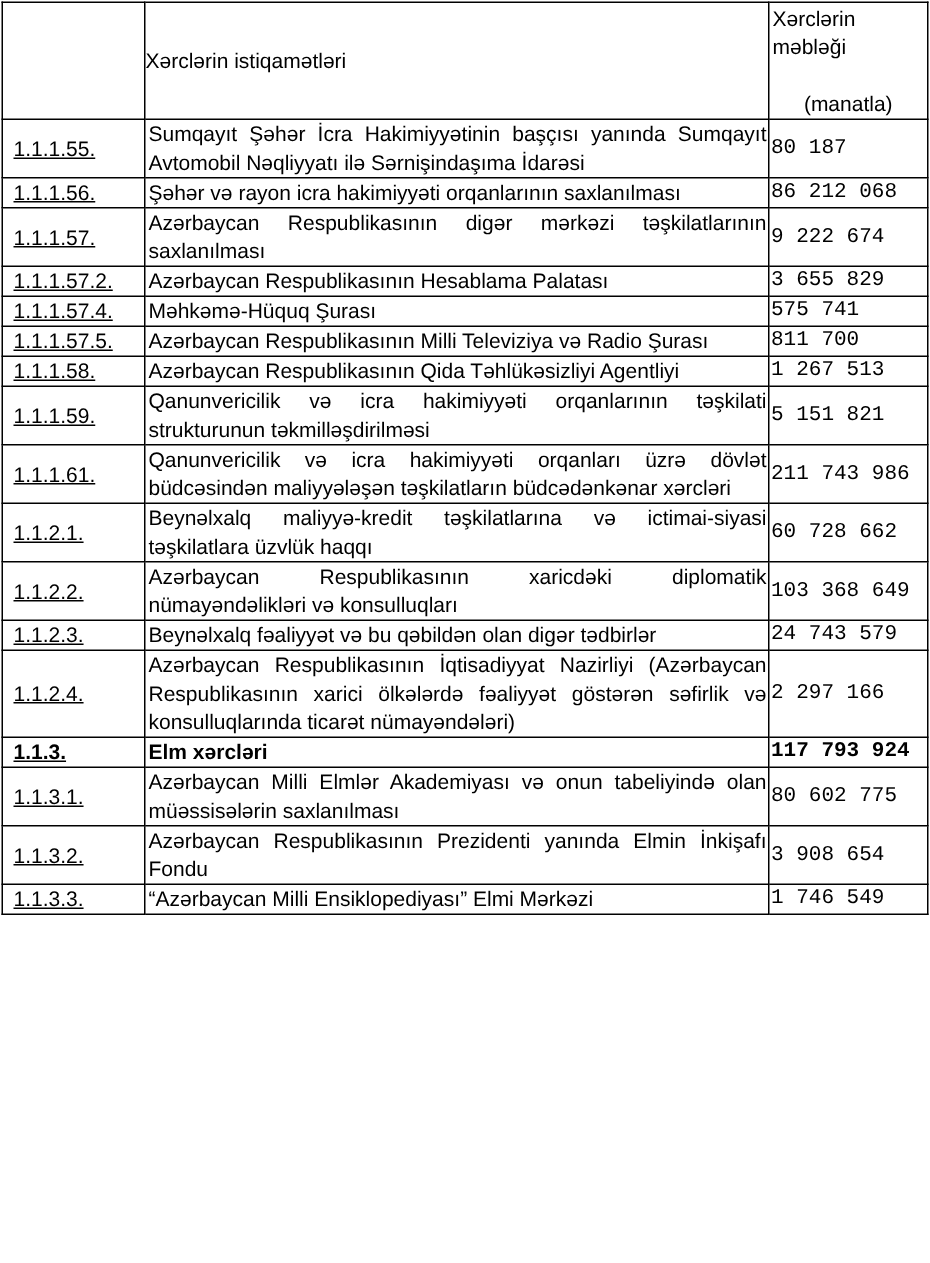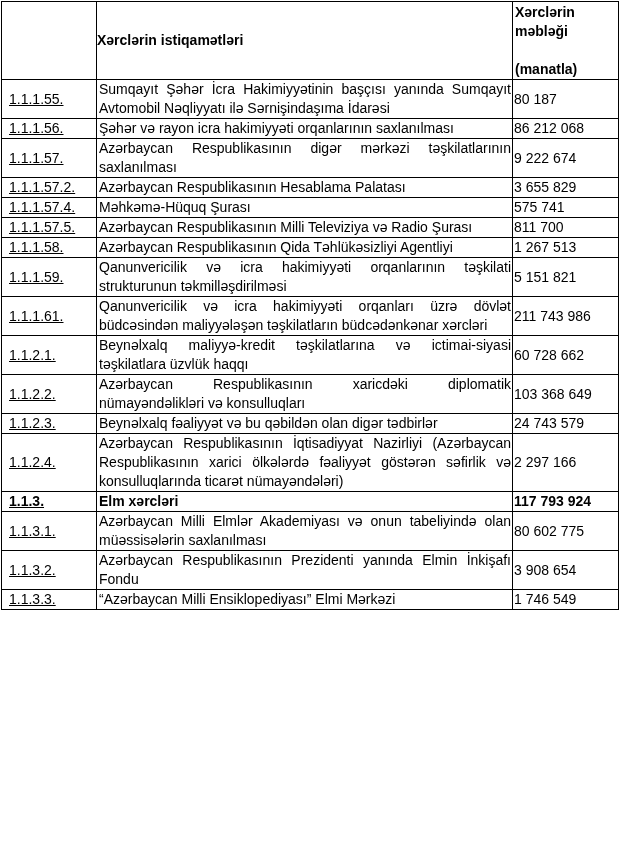--- a/index.html
+++ b/index.html
@@ -26,41 +26,42 @@
   th, td {
     border: 1px solid #000000;
     font-size: 14px;
     line-height: 19px;
     padding: 0;
     vertical-align: middle;
     overflow: hidden;
     word-wrap: break-word;
   }
   thead th {
-    font-weight: bold;
+    font-weight: normal;
     text-align: left;
     margin-top: 35px;
   }
   thead tr { height: 76px; }
   th.h-dir { padding-left: 0; vertical-align: middle; }
   th.h-amt { padding-left: 2px; padding-right: 2px; vertical-align: top; padding-top: 1px; }
-  .amt-unit { margin-top: 19px; }
+  .amt-unit { margin-top: 19px; text-align: center; }
   td.cell-id {
     padding-left: 7px;
     white-space: nowrap;
     text-decoration: underline;
   }
   td.cell-dir {
     text-align: justify;
     padding-left: 2px;
     padding-right: 1px;
   }
   td.cell-amt {
     padding-left: 1px;
     padding-right: 1px;
+    font-family: Liberation Mono, monospace;
   }
   tr.bold td { font-weight: bold; }
 </style>
 </head>
 <body>
 
 <table class="budget">
   <colgroup>
     <col class="c-id">
     <col class="c-dir">

